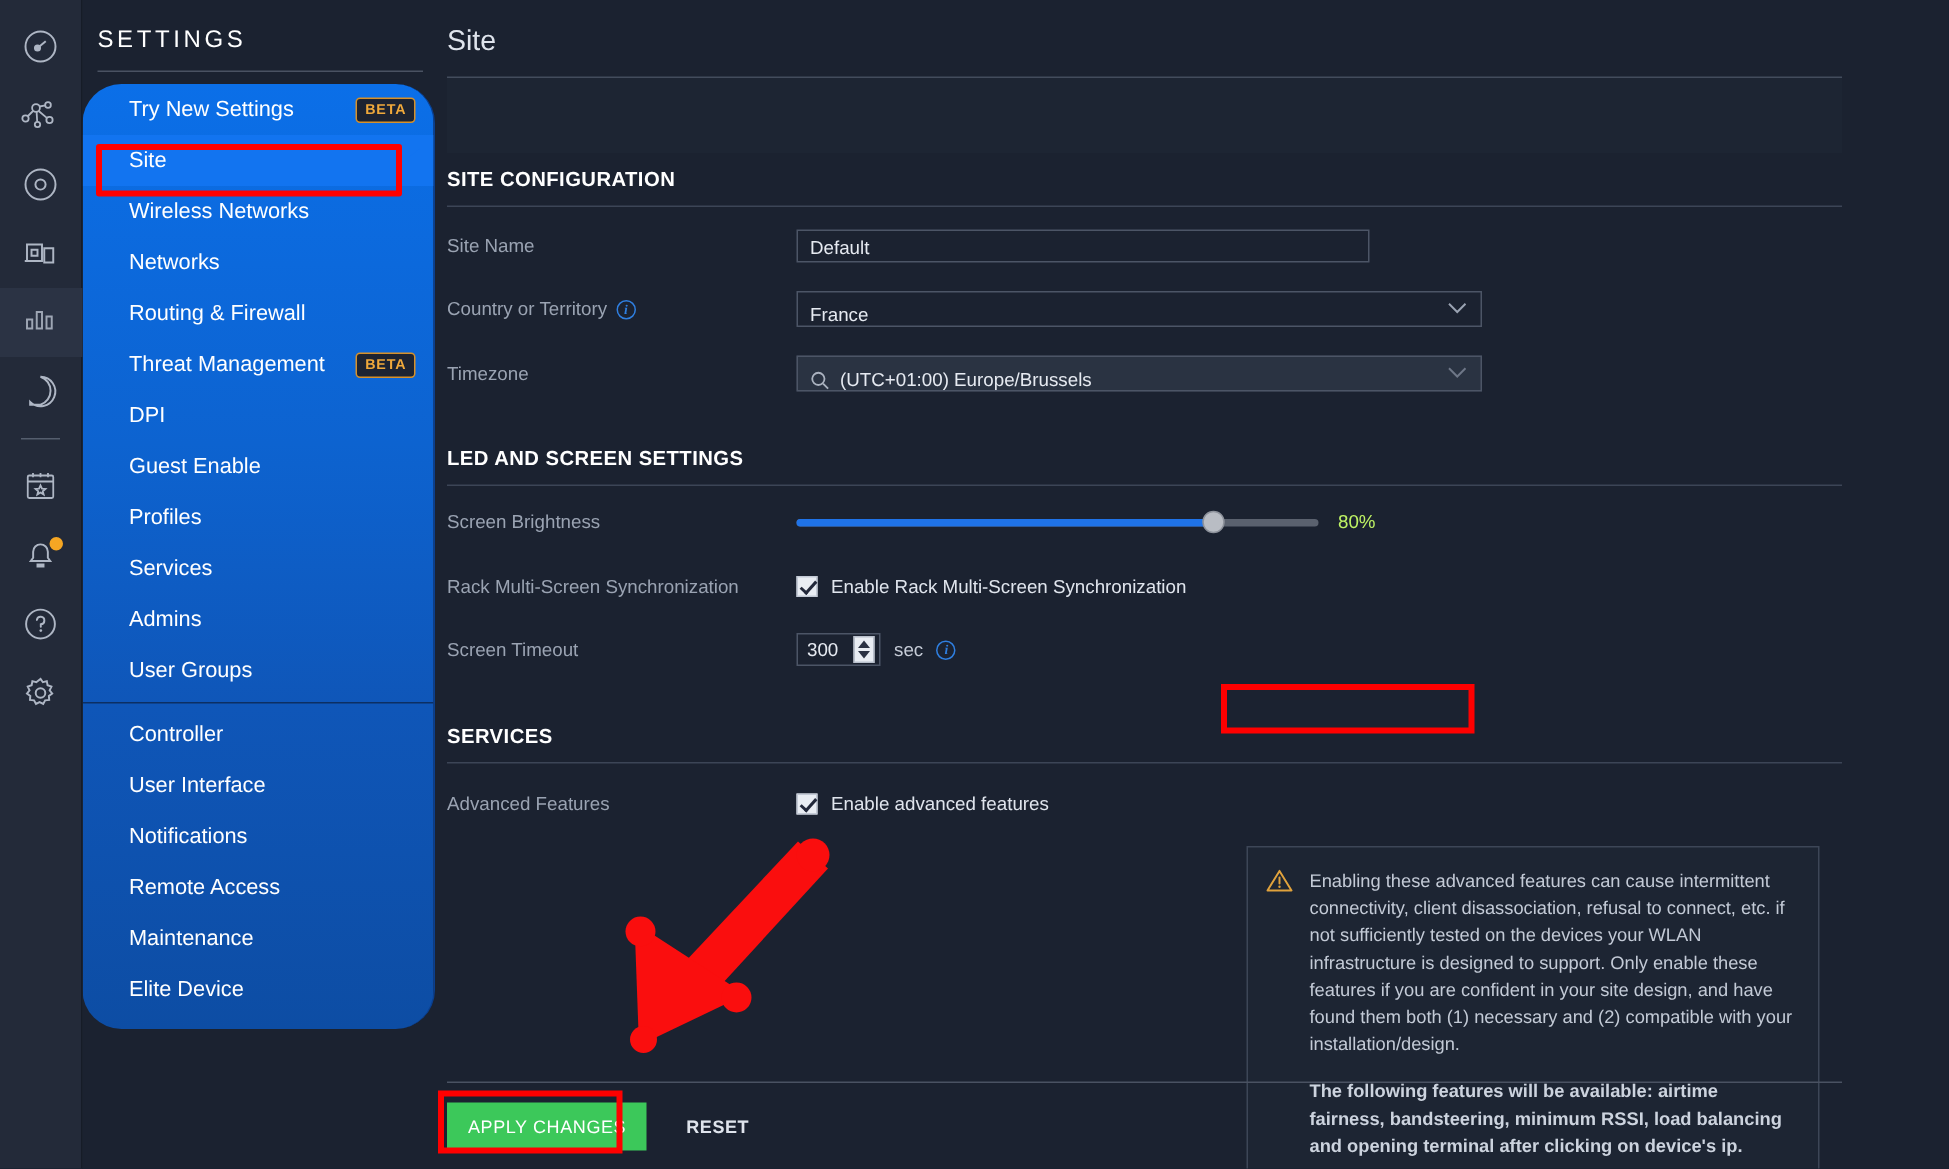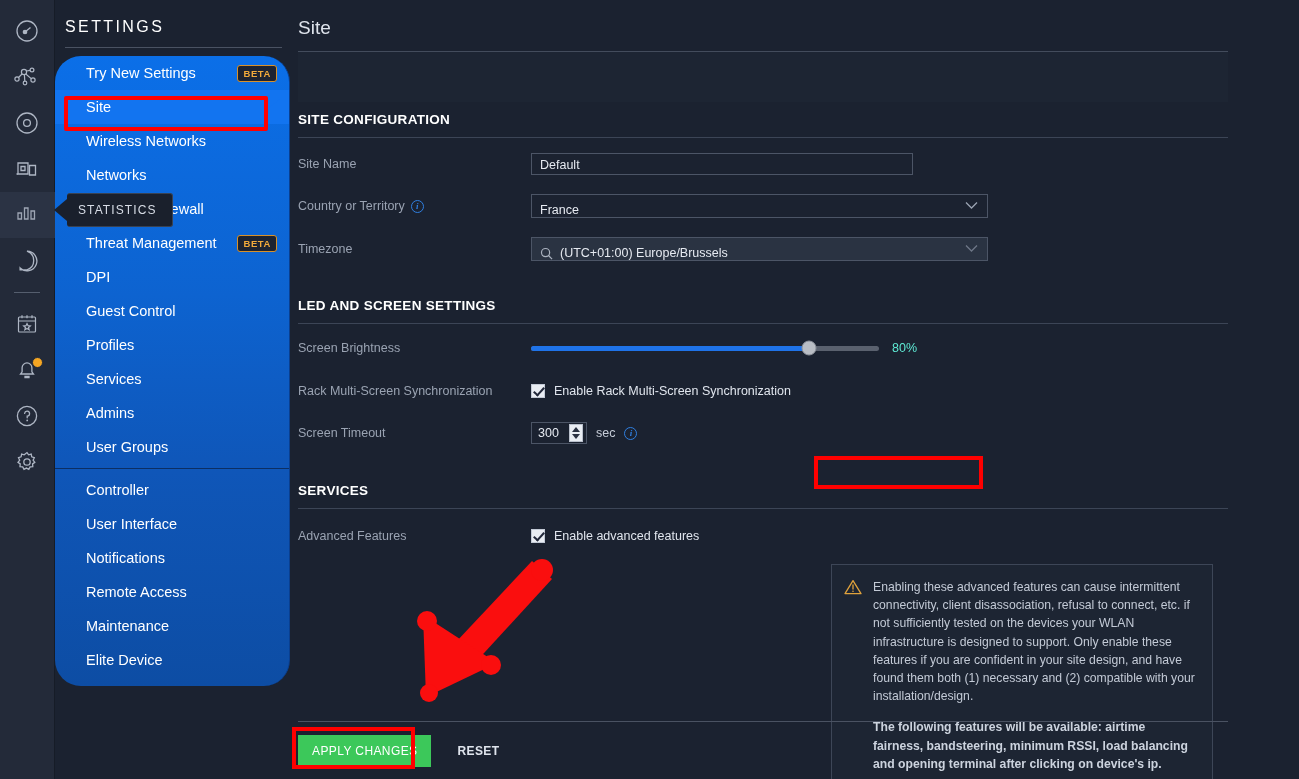--- a/index.html
+++ b/index.html
@@ -197,21 +197,21 @@
   }
   .slider .fill {
     position: absolute; left: 0; top: 0; bottom: 0;
     background: #1f73e8; border-radius: 3px;
   }
   .slider .knob {
     position: absolute; top: 50%; transform: translate(-50%, -50%);
     width: 15px; height: 15px; border-radius: 50%;
     background: #b9bdc4; border: 1px solid #8d929b;
   }
-  .slider-val { color: #5eead4; font-size: 12.5px; }
+  .slider-val { color: #bef264; font-size: 12.5px; }
 
   .spin-wrap { display: flex; align-items: center; gap: 9px; }
   .spinner {
     width: 56px; height: 22px; border: 1px solid #4c5566;
     background: #1b2230; display: flex; align-items: center;
     padding: 0 3px 0 6px;
   }
   .spinner .num { color: #e6eaf1; font-size: 12.5px; flex: 1 1 auto; }
   .spinner .arrows {
     width: 14px; height: 18px; background: #e9edf3; border: 1px solid #b9c0cc;
@@ -384,21 +384,21 @@
         <span class="label">Routing &amp; Firewall</span>
       </div>
       <div class="nav-item">
         <span class="label">Threat Management</span>
         <span class="beta">BETA</span>
       </div>
       <div class="nav-item">
         <span class="label">DPI</span>
       </div>
       <div class="nav-item">
-        <span class="label">Guest Control</span>
+        <span class="label">Guest Enable</span>
       </div>
       <div class="nav-item">
         <span class="label">Profiles</span>
       </div>
       <div class="nav-item">
         <span class="label">Services</span>
       </div>
       <div class="nav-item">
         <span class="label">Admins</span>
       </div>
@@ -429,24 +429,20 @@
       <div class="nav-item">
         
       </div>
 
     </div>
   </div>
 
   <div class="site-pointer"></div>
   <div class="site-highlight"></div>
 
-  <div class="tooltip">
-    <div class="tooltip-arrow"></div>
-    <div class="tooltip-body">STATISTICS</div>
-  </div>
 
   <div class="main">
 
     <div class="page-title">Site</div>
     <div class="title-rule"></div>
     <div class="hero-strip"></div>
 
     <div class="scroll-area">
 
       <div class="section-head">SITE CONFIGURATION</div>

